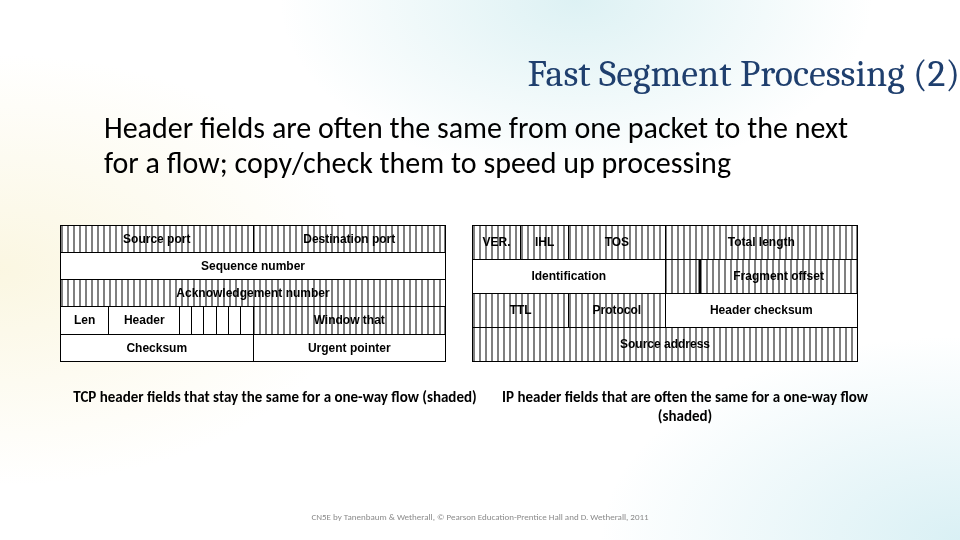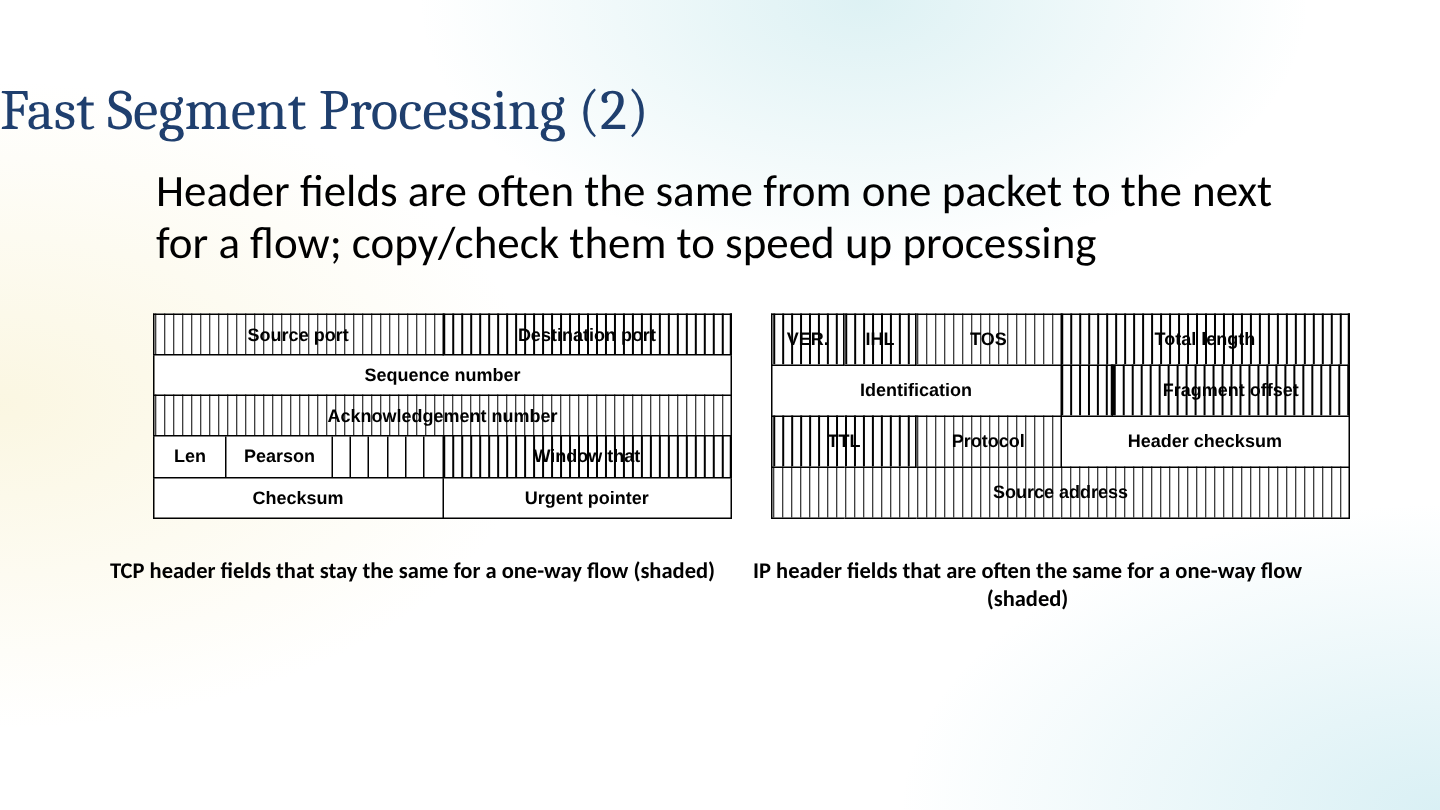--- a/index.html
+++ b/index.html
@@ -5,24 +5,24 @@
   html,body{margin:0;padding:0;width:960px;height:540px;font-family:"Segoe UI","Calibri",Arial,sans-serif;overflow:hidden}
   body{
     background:
       radial-gradient(ellipse 600px 360px at 0% 50%, rgba(240,225,150,.28), transparent 60%),
       radial-gradient(ellipse 540px 320px at 60% 0%, rgba(120,200,210,.25), transparent 55%),
       radial-gradient(ellipse 600px 340px at 100% 100%, rgba(130,205,220,.30), transparent 60%),
       #fff;
     position:relative;
   }
   .slide{position:relative;width:100%;height:100%;box-sizing:border-box}
-  .title{font-family:Cambria,Georgia,"Times New Roman",serif;font-size:38px;color:#1f3f6e;text-align:left;padding:52px 0 14px}
+  .title{font-family:Cambria,Georgia,"Times New Roman",serif;font-size:38px;color:#1f3f6e;text-align:right;padding:52px 0 14px}
   .body{font-size:30px;color:#000;margin:0 94px 0 104px;line-height:1.18}
 
-  .figwrap{display:flex;justify-content:flex-end;gap:26px;margin-top:28px;padding:0 60px}
+  .figwrap{display:flex;justify-content:flex-start;gap:26px;margin-top:44px;padding:0 60px}
   .hdr{border-collapse:collapse}
   .hdr td{border:1px solid #000;background:#fff;height:27px;font-family:Arial,Helvetica,sans-serif;font-weight:700;font-size:12px;text-align:center;vertical-align:middle;white-space:nowrap;padding:0 2px;box-sizing:border-box}
   .hdr td.sh{
     background-image:repeating-linear-gradient(90deg,#000 0,#000 1px,transparent 1px,transparent 6px);
     background-origin:padding-box;
   }
   .hdr td.bit{border-left:1px solid #000;border-right:1px solid #000;width:5px;padding:0}
 
   .tcp{table-layout:fixed;width:386px}
   .ip{table-layout:fixed;width:386px}
@@ -55,21 +55,21 @@
           </tr>
       <tr>
             <td colspan="2" class="sh">Acknowledgement number</td>
           </tr>
       <tr>
         <td style="padding:0">
           <table style="width:100%;height:100%;border-collapse:collapse">
             <tbody>
                   <tr>
               <td style="width:25%;border:0;border-right:1px solid #000;font-weight:700;font-size:12px;text-align:center">Len</td>
-              <td style="width:37%;border:0;border-right:1px solid #000;font-weight:700;font-size:12px;text-align:center">Pearson</td>
+              <td style="width:37%;border:0;border-right:1px solid #000;font-weight:700;font-size:12px;text-align:center">Header</td>
               <td class="bit" style="border:0;border-right:1px solid #000"></td>
               <td class="bit" style="border:0;border-right:1px solid #000"></td>
               <td class="bit" style="border:0;border-right:1px solid #000"></td>
               <td class="bit" style="border:0;border-right:1px solid #000"></td>
               <td class="bit" style="border:0;border-right:1px solid #000"></td>
               <td class="bit" style="border:0"></td>
             </tr>
           </tbody>
               </table>
         </td>
@@ -113,13 +113,14 @@
     </tbody>
       </table>
 
   </div>
 
   <div class="caps">
     <div class="cap">TCP header fields that stay the same for a one-way flow (shaded)</div>
     <div class="cap">IP header fields that are often the same for a one-way flow (shaded)</div>
   </div>
 
+  <div class="credit">CN5E by Tanenbaum &amp; Wetherall, © Pearson Education-Prentice Hall and D. Wetherall, 2011</div>
 </div>
 
 </body></html>

